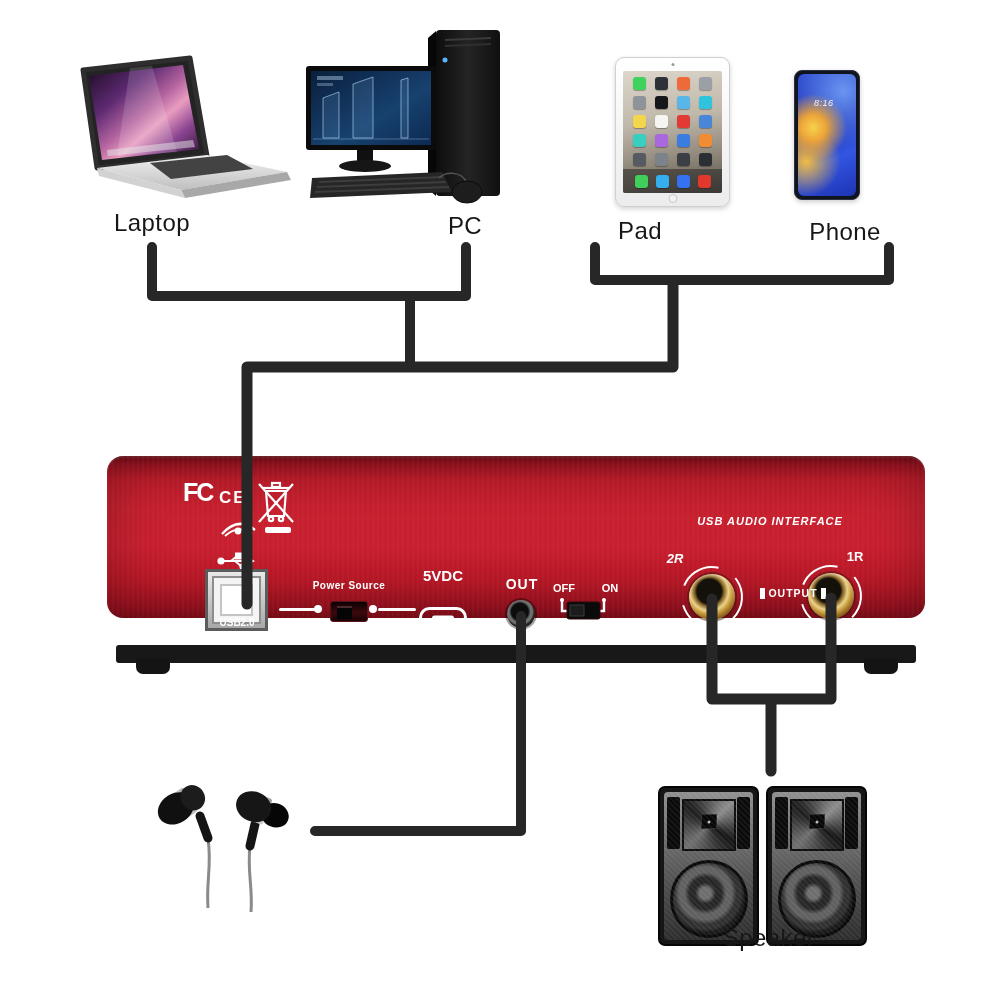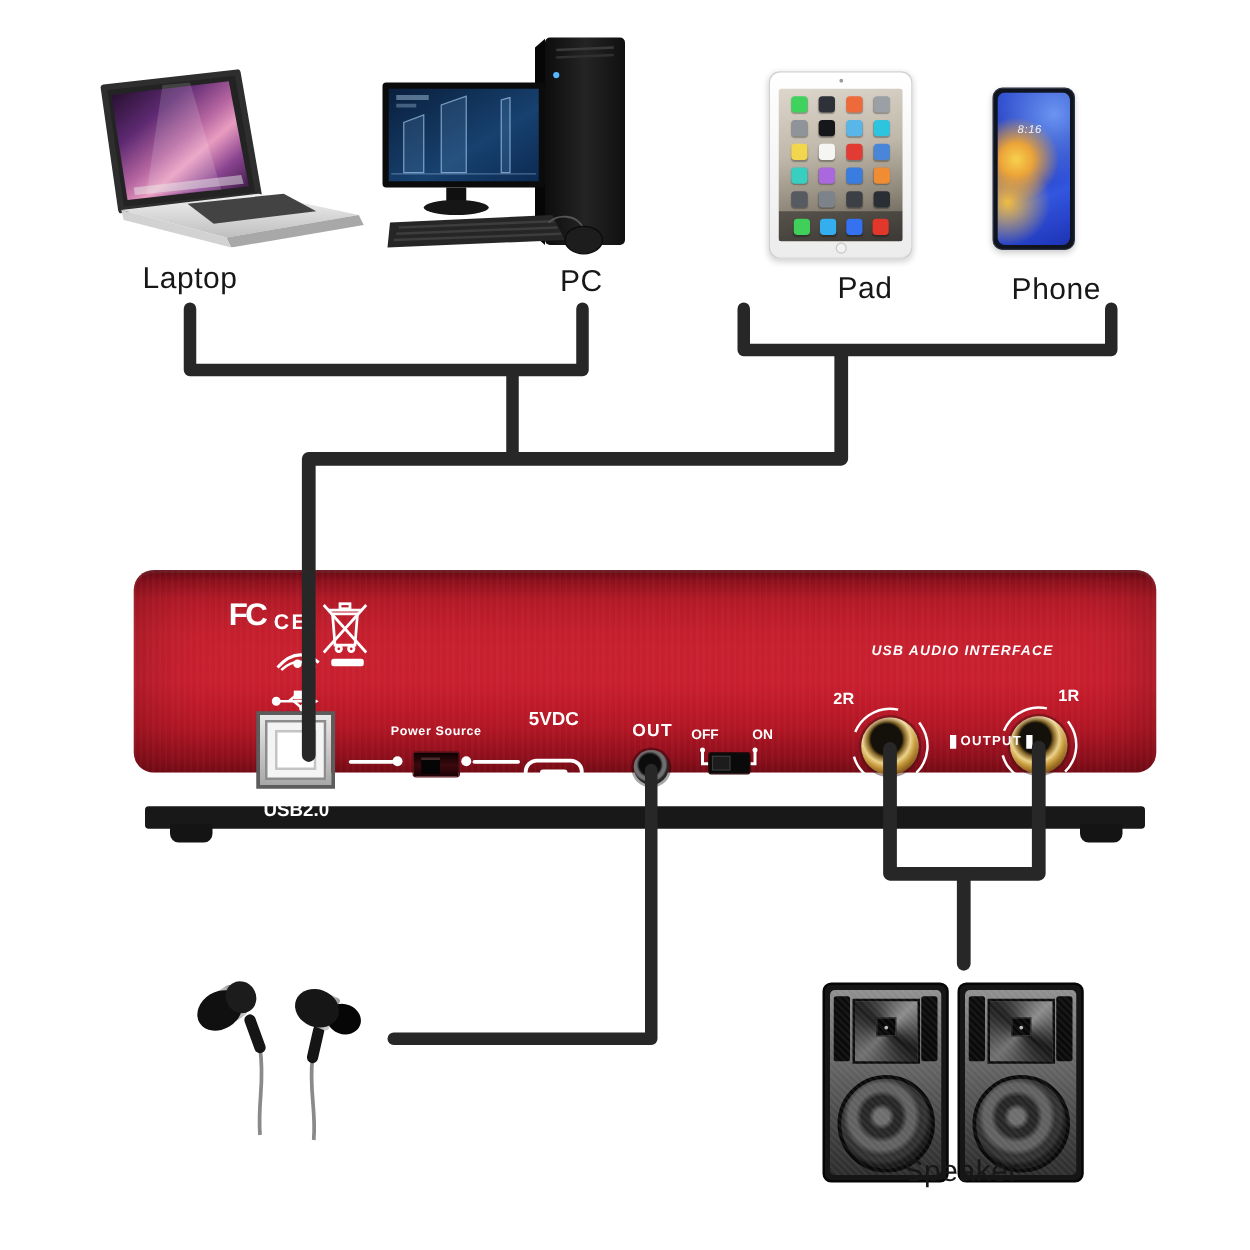--- a/index.html
+++ b/index.html
@@ -198,21 +198,21 @@
   </div>
 
   <div id="phone">
     <div class="screen">
       <div class="time">8:16</div>
     </div>
   </div>
 
   <div class="lbl" style="left:92px;top:209px;width:120px;z-index:3">Laptop</div>
   <div class="lbl" style="left:425px;top:212px;width:80px;z-index:3">PC</div>
-  <div class="lbl" style="left:652px;top:217px;width:80px;z-index:3">Pad</div>
+  <div class="lbl" style="left:600px;top:217px;width:80px;z-index:3">Pad</div>
   <div class="lbl" style="left:800px;top:218px;width:90px;z-index:3">Phone</div>
 
   <div id="base-strip"></div>
   <div class="foot" style="left:136px;"></div>
   <div class="foot" style="left:864px;"></div>
 
   <div id="panel">
 
     <div class="ptxt" style="left:76px;top:24px;font-size:25px;letter-spacing:-2px;">FC</div>
     <div class="ptxt" style="left:112px;top:33px;font-size:17px;letter-spacing:2px;">CE</div>
@@ -242,21 +242,21 @@
           <rect x="19" y="1.5" width="5" height="5"></rect>
         <line x1="18" y1="9" x2="24" y2="14"></line>
           <circle cx="26" cy="14.5" r="2.6"></circle>
       </g>
     </svg>
 
     <div id="usb-port">
       <div class="mid"></div>
       <div class="inner"></div>
     </div>
-    <div class="ptxt" style="left:95px;top:185px;width:70px;font-size:15px;">USB2.0</div>
+    <div class="ptxt" style="left:95px;top:162px;width:70px;font-size:10px;">USB2.0</div>
 
     <div class="ptxt" style="left:196px;top:125px;width:92px;font-size:10px;letter-spacing:.5px;text-align:center;">Power Source</div>
     <div class="wline" style="left:172px;top:152px;width:38px;"></div>
     <div class="wdot" style="left:207px;top:149px;"></div>
     <div id="power-switch">
         <div class="knob"></div>
       </div>
     <div class="wdot" style="left:262px;top:149px;"></div>
     <div class="wline" style="left:271px;top:152px;width:38px;"></div>
 
@@ -275,21 +275,21 @@
       <circle cx="8" cy="3" r="2" fill="#fff"></circle>
       <polyline points="50,2 50,14 42,14" fill="none" stroke="#fff" stroke-width="2.4"></polyline>
       <circle cx="50" cy="3" r="2" fill="#fff"></circle>
       <rect x="13" y="5" width="33" height="17" rx="2" fill="#0a0a0a" stroke="#2e0a0d"></rect>
       <rect x="16" y="8" width="14" height="11" fill="#1c1c1c" stroke="#3a3a3a" stroke-width="1"></rect>
     </svg>
     <div class="ptxt" style="left:457px;top:166px;width:48px;font-size:12px;">+48V</div>
 
     <div class="ptxt" style="left:558px;top:60px;width:210px;font-size:11px;letter-spacing:1px;font-style:italic;">USB AUDIO INTERFACE</div>
 
-    <div class="ptxt" style="left:552px;top:96px;width:32px;font-size:13px;">2R</div>
+    <div class="ptxt" style="left:552px;top:96px;width:32px;font-size:13px;font-style:italic;">2R</div>
     <div class="ptxt" style="left:732px;top:94px;width:32px;font-size:13px;">1R</div>
     <svg class="jack-arc" style="left:570px;top:106px;" width="70" height="70" viewBox="0 0 70 70">
       <circle cx="35" cy="35" r="30" fill="none" stroke="#fff" stroke-width="2" stroke-dasharray="42 20" transform="rotate(-35 35 35)"></circle>
     </svg>
     <svg class="jack-arc" style="left:689px;top:105px;" width="70" height="70" viewBox="0 0 70 70">
       <circle cx="35" cy="35" r="30" fill="none" stroke="#fff" stroke-width="2" stroke-dasharray="42 20" transform="rotate(-35 35 35)"></circle>
     </svg>
     <div class="gold-jack" style="left:582px;top:118px;"></div>
     <div class="gold-jack" style="left:701px;top:117px;"></div>
     <div id="output-row">

